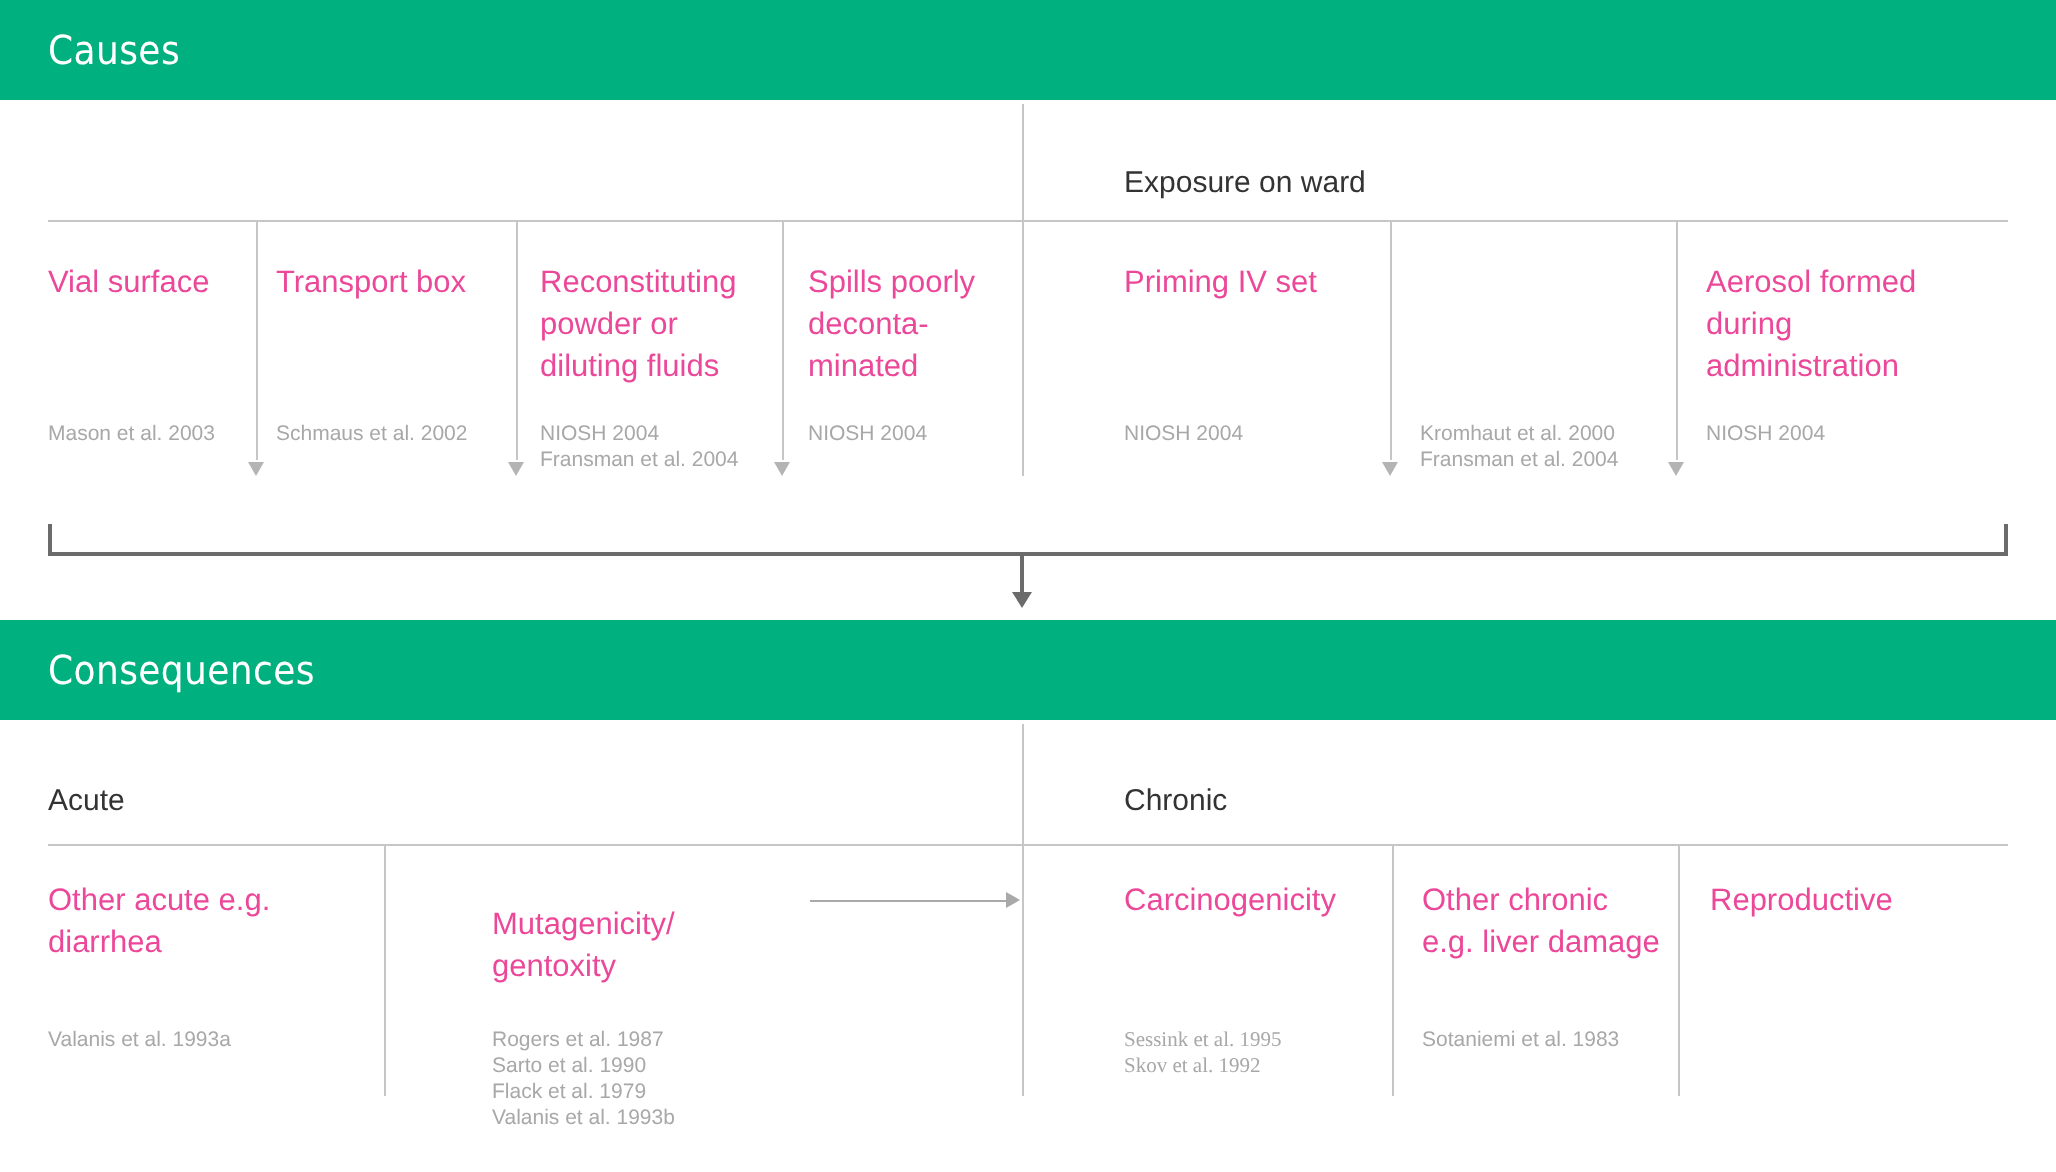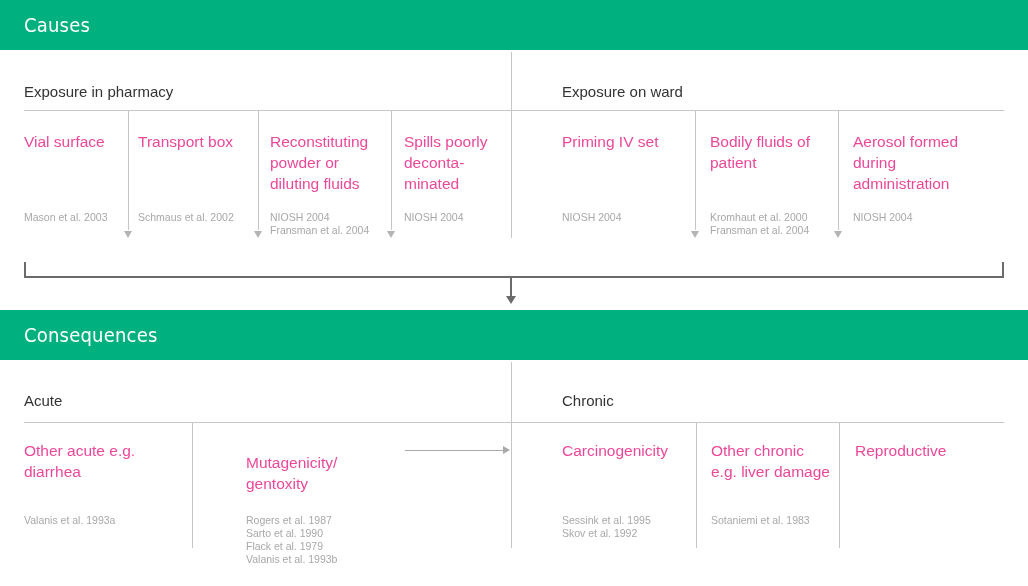--- a/index.html
+++ b/index.html
@@ -71,21 +71,20 @@
 <body>
 
 <div class="canvas">
 
   <div class="banner" id="banner-causes">
     <span class="banner-label">Causes</span>
   </div>
 
   <div class="rule-v" style="left:511px;top:52px;height:186px;"></div>
 
-  <div class="group-label" style="left:24px;top:83px;">Exposure in pharmacy</div>
   <div class="group-label" style="left:562px;top:83px;">Exposure on ward</div>
 
   <div class="rule-h" style="left:24px;top:110px;width:980px;"></div>
 
   <div class="rule-v" style="left:128px;top:111px;height:119px;"></div>
   <div class="rule-v" style="left:258px;top:111px;height:119px;"></div>
   <div class="rule-v" style="left:391px;top:111px;height:119px;"></div>
   <div class="rule-v" style="left:695px;top:111px;height:119px;"></div>
   <div class="rule-v" style="left:838px;top:111px;height:119px;"></div>
 
@@ -109,23 +108,20 @@
     <div class="cell-title" style="white-space:pre-line;">Spills poorly deconta-
 minated</div>
   </div>
   <div class="cell-refs" style="left:404px;top:211px;width:100px;">NIOSH 2004</div>
 
   <div class="cell" style="left:562px;top:131px;width:124px;">
     <div class="cell-title">Priming IV set</div>
   </div>
   <div class="cell-refs" style="left:562px;top:211px;width:124px;">NIOSH 2004</div>
 
-  <div class="cell" style="left:710px;top:131px;width:118px;">
-    <div class="cell-title">Bodily fluids of patient</div>
-  </div>
   <div class="cell-refs" style="left:710px;top:211px;width:126px;">Kromhaut et al. 2000
 Fransman et al. 2004</div>
 
   <div class="cell" style="left:853px;top:131px;width:130px;">
     <div class="cell-title">Aerosol formed during administration</div>
   </div>
   <div class="cell-refs" style="left:853px;top:211px;width:130px;">NIOSH 2004</div>
 
   <div class="arrow-head-down" style="left:124px;top:231px;"></div>
   <div class="arrow-head-down" style="left:254px;top:231px;"></div>
@@ -166,21 +162,21 @@
 Sarto et al. 1990
 Flack et al. 1979
 Valanis et al. 1993b</div>
 
   <div class="arrow-h" style="left:405px;top:450px;width:98px;"></div>
   <div class="arrow-head-right" style="left:503px;top:446px;"></div>
 
   <div class="cell" style="left:562px;top:440px;width:130px;">
     <div class="cell-title">Carcinogenicity</div>
   </div>
-  <div class="cell-refs" style="left:562px;top:514px;width:130px;">Sessink et al. 1995
+  <div class="cell-refs" style="left:562px;top:514px;width:130px;font-family:Liberation Serif, serif;">Sessink et al. 1995
 Skov et al. 1992</div>
 
   <div class="cell" style="left:711px;top:440px;width:120px;">
     <div class="cell-title">Other chronic e.g. liver damage</div>
   </div>
   <div class="cell-refs" style="left:711px;top:514px;width:126px;">Sotaniemi et al. 1983</div>
 
   <div class="cell" style="left:855px;top:440px;width:140px;">
     <div class="cell-title">Reproductive</div>
   </div>

